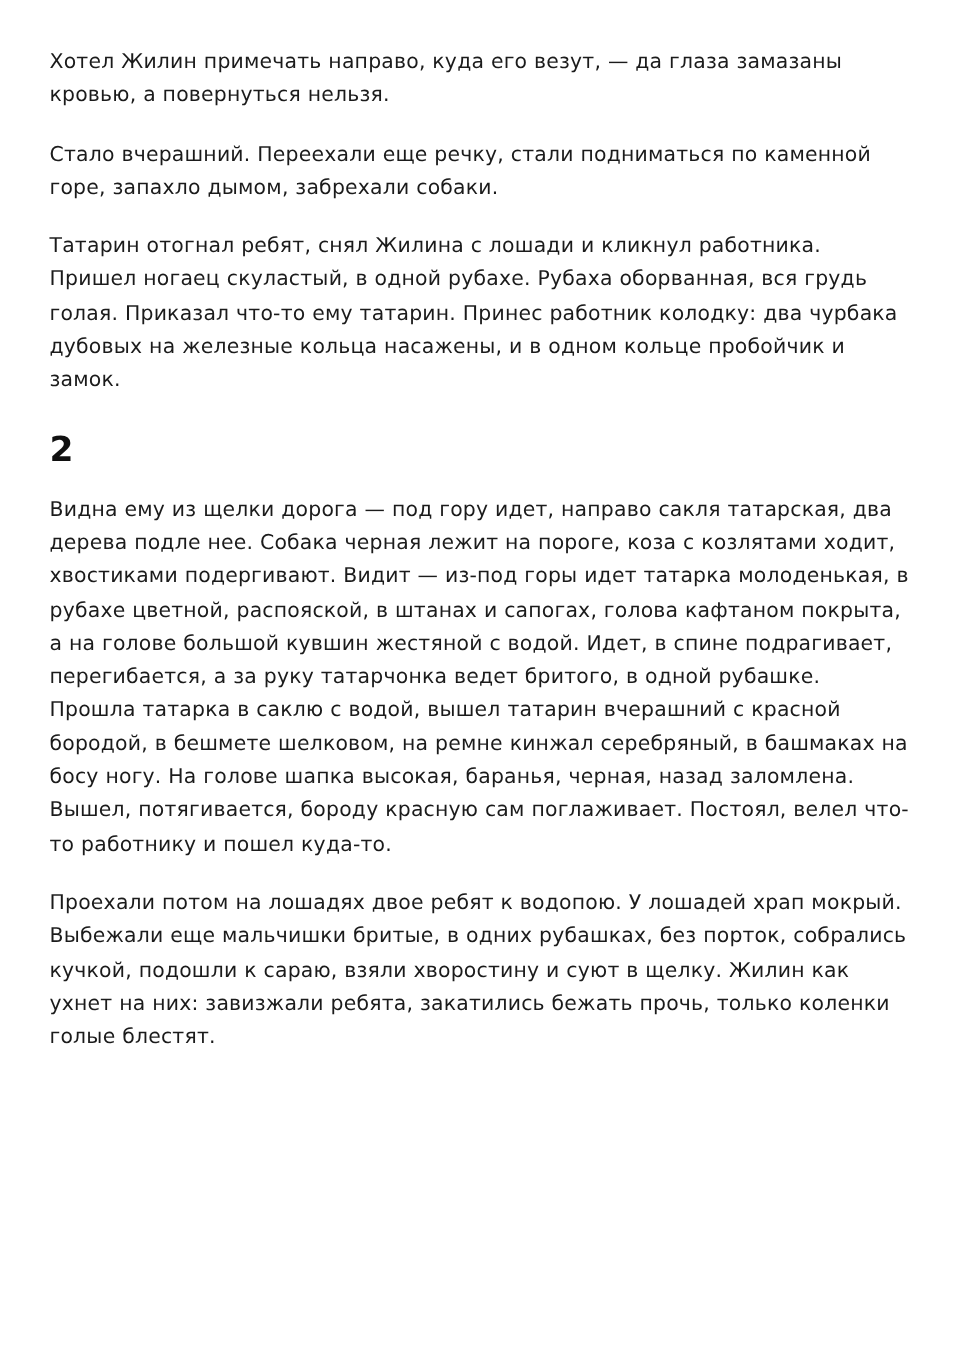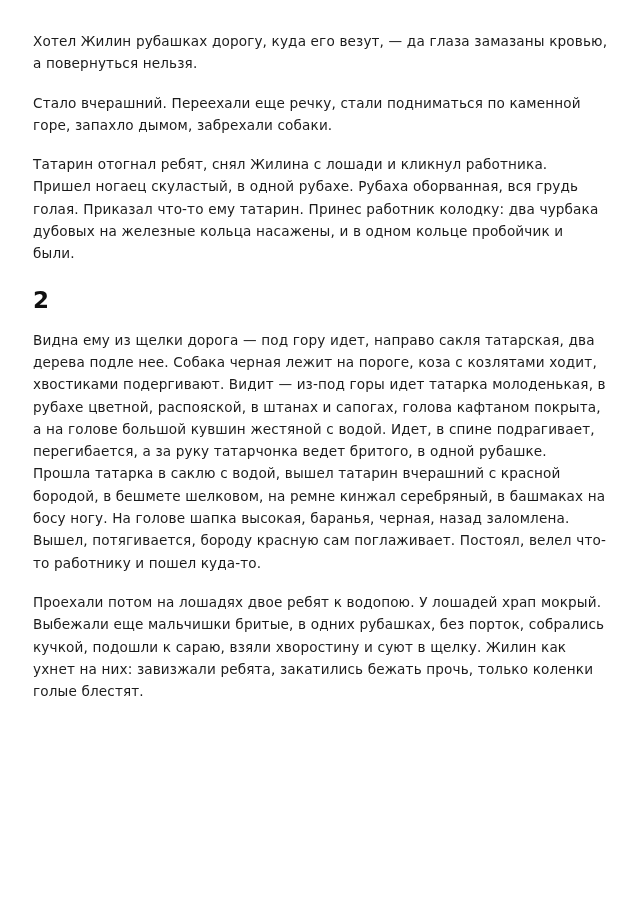--- a/index.html
+++ b/index.html
@@ -45,26 +45,26 @@
     color: #101010;
     letter-spacing: 0;
   }
 </style>
 </head>
 <body>
 
 <div class="page">
   <div class="doc-body">
 
-    <p class="para">Хотел Жилин рубашках дорогу, куда его везут, — да глаза замазаны кровью, а повернуться нельзя.</p>
+    <p class="para">Хотел Жилин примечать направо, куда его везут, — да глаза замазаны кровью, а повернуться нельзя.</p>
 
     <p class="para">Стало вчерашний. Переехали еще речку, стали подниматься по каменной горе, запахло дымом, забрехали собаки.</p>
 
 
-    <p class="para">Татарин отогнал ребят, снял Жилина с лошади и кликнул работника. Пришел ногаец скуластый, в одной рубахе. Рубаха оборванная, вся грудь голая. Приказал что-то ему татарин. Принес работник колодку: два чурбака дубовых на железные кольца насажены, и в одном кольце пробойчик и были.</p>
+    <p class="para">Татарин отогнал ребят, снял Жилина с лошади и кликнул работника. Пришел ногаец скуластый, в одной рубахе. Рубаха оборванная, вся грудь голая. Приказал что-то ему татарин. Принес работник колодку: два чурбака дубовых на железные кольца насажены, и в одном кольце пробойчик и замок.</p>
 
 
     <h2 class="chapter-heading">2</h2>
 
 
     <p class="para">Видна ему из щелки дорога — под гору идет, направо сакля татарская, два дерева подле нее. Собака черная лежит на пороге, коза с козлятами ходит, хвостиками подергивают. Видит — из-под горы идет татарка молоденькая, в рубахе цветной, распояской, в штанах и сапогах, голова кафтаном покрыта, а на голове большой кувшин жестяной с водой. Идет, в спине подрагивает, перегибается, а за руку татарчонка ведет бритого, в одной рубашке. Прошла татарка в саклю с водой, вышел татарин вчерашний с красной бородой, в бешмете шелковом, на ремне кинжал серебряный, в башмаках на босу ногу. На голове шапка высокая, баранья, черная, назад заломлена. Вышел, потягивается, бороду красную сам поглаживает. Постоял, велел что-то работнику и пошел куда-то.</p>
 
     <p class="para">Проехали потом на лошадях двое ребят к водопою. У лошадей храп мокрый. Выбежали еще мальчишки бритые, в одних рубашках, без порток, собрались кучкой, подошли к сараю, взяли хворостину и суют в щелку. Жилин как ухнет на них: завизжали ребята, закатились бежать прочь, только коленки голые блестят.</p>
 
   </div>

